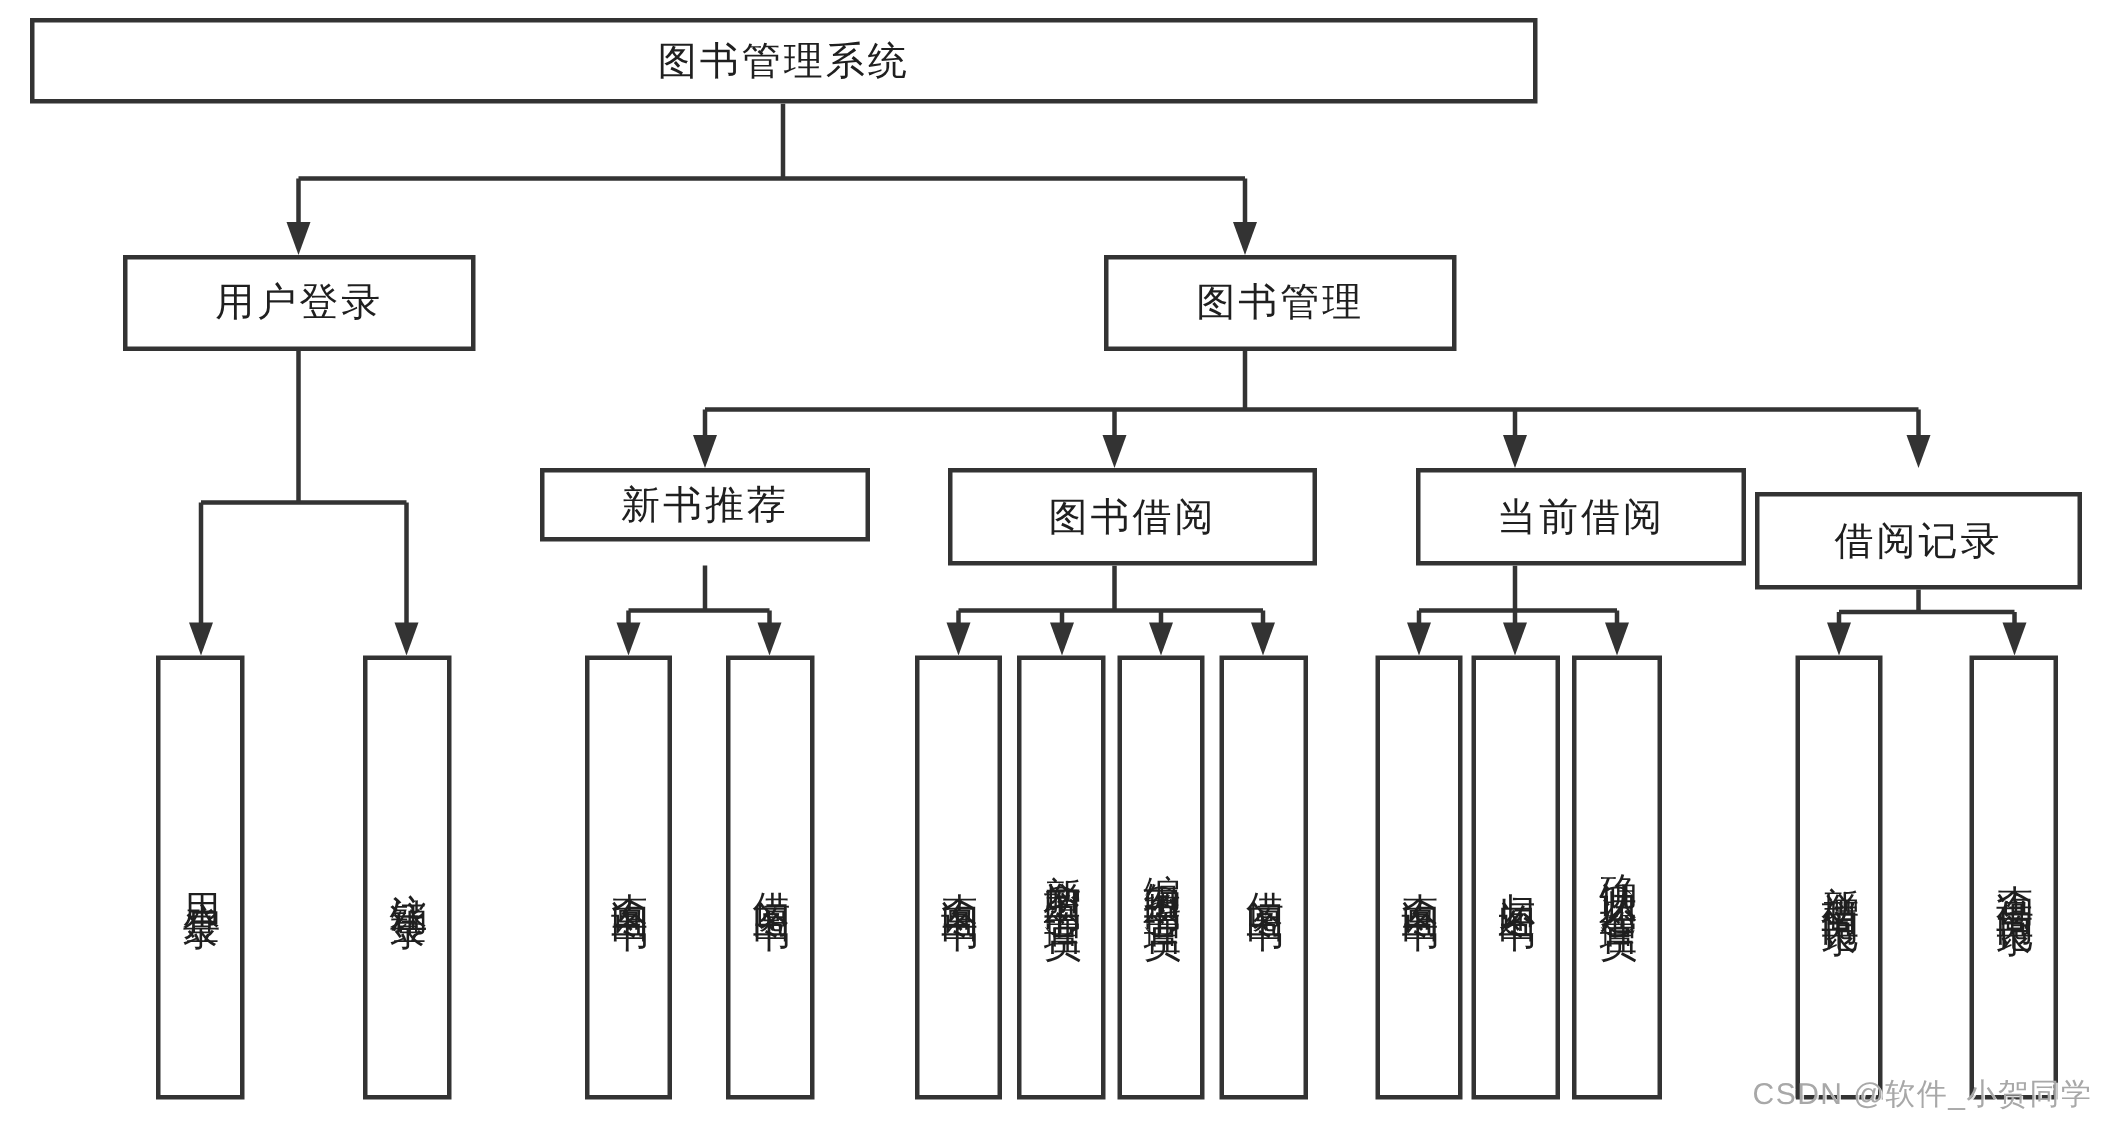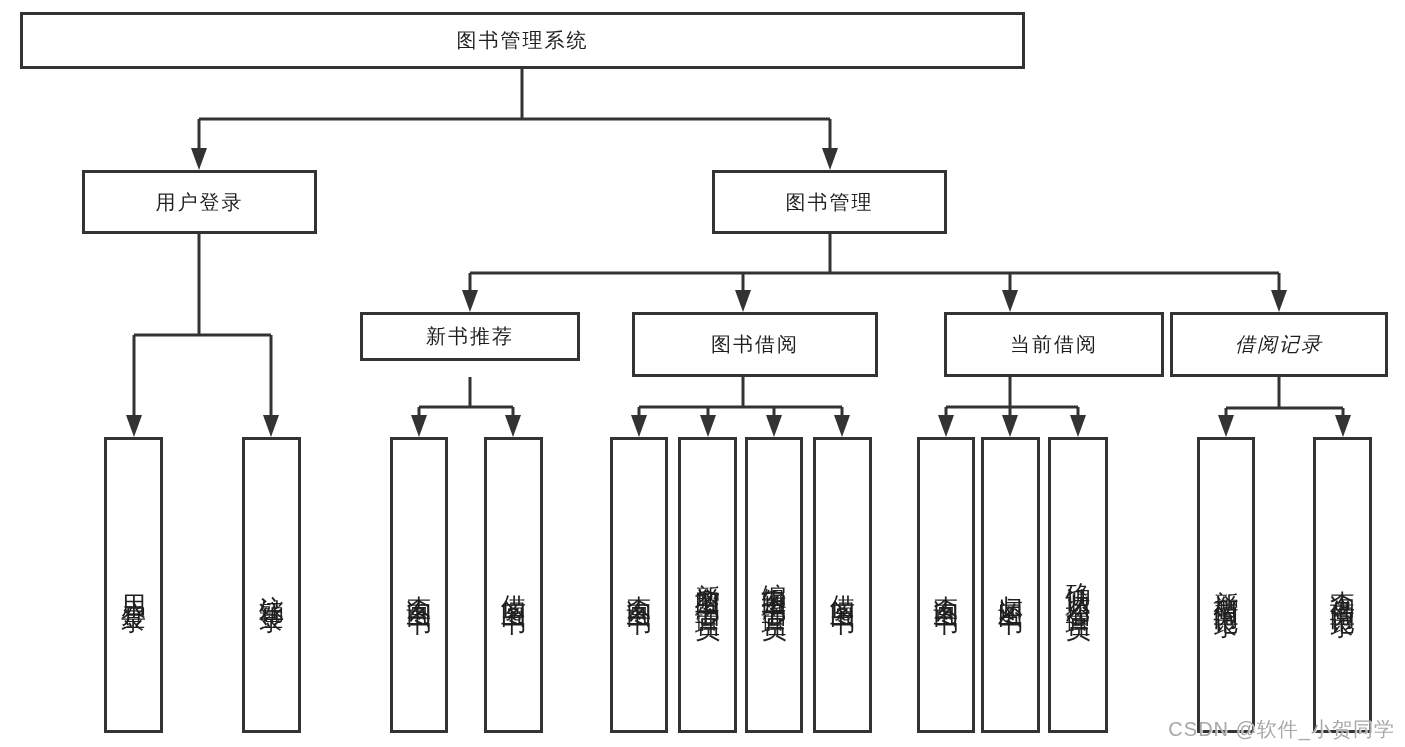--- a/index.html
+++ b/index.html
@@ -35,21 +35,21 @@
     stroke: none;
   }
   .node {
     position: absolute;
     background: var(--node-bg);
     border: 3px solid var(--line);
     color: var(--text);
     display: flex;
     align-items: center;
     justify-content: center;
-    font-size: 20px;
+    font-size: 26px;
     letter-spacing: 2px;
     z-index: 1;
     text-align: center;
     line-height: 1.15;
   }
   .node.leaf {
     writing-mode: vertical-rl;
     text-orientation: mixed;
     font-size: 25px;
     letter-spacing: 5px;
@@ -124,26 +124,26 @@
       <path d="M1279,377 L1279,408 M1226,408 L1343,408"></path>
       <path d="M1226,408 L1226,425 M1343,408 L1343,425"></path>
       <polygon points="1218,415 1234,415 1226,437"></polygon>
       <polygon points="1335,415 1351,415 1343,437"></polygon>
     </g>
   </svg>
 
   <div class="node" style="left:20px; top:12px; width:1005px; height:57px;">图书管理系统</div>
 
   <div class="node" style="left:82px; top:170px; width:235px; height:64px;">用户登录</div>
-  <div class="node" style="left:712px; top:170px; width:235px; height:64px;">图书管理</div>
+  <div class="node" style="left:736px; top:170px; width:235px; height:64px;">图书管理</div>
 
   <div class="node" style="left:360px; top:312px; width:220px; height:49px;">新书推荐</div>
   <div class="node" style="left:632px; top:312px; width:246px; height:65px;">图书借阅</div>
   <div class="node" style="left:944px; top:312px; width:220px; height:65px;">当前借阅</div>
-  <div class="node" style="left:1170px; top:312px; width:218px; height:65px;font-style:italic;">借阅记录</div>
+  <div class="node" style="left:1170px; top:328px; width:218px; height:65px;">借阅记录</div>
 
   <div class="node leaf" style="left:104px; top:437px; width:59px; height:296px;">用户登录</div>
   <div class="node leaf" style="left:242px; top:437px; width:59px; height:296px;">注销登录</div>
 
   <div class="node leaf" style="left:390px; top:437px; width:58px; height:296px;">查询图书</div>
   <div class="node leaf" style="left:484px; top:437px; width:59px; height:296px;">借阅图书</div>
 
   <div class="node leaf" style="left:610px; top:437px; width:58px; height:296px;">查询图书</div>
   <div class="node leaf" style="left:678px; top:437px; width:59px; height:296px;">新增图书（管理员）</div>
   <div class="node leaf" style="left:745px; top:437px; width:58px; height:296px;">编辑图书（管理员）</div>

